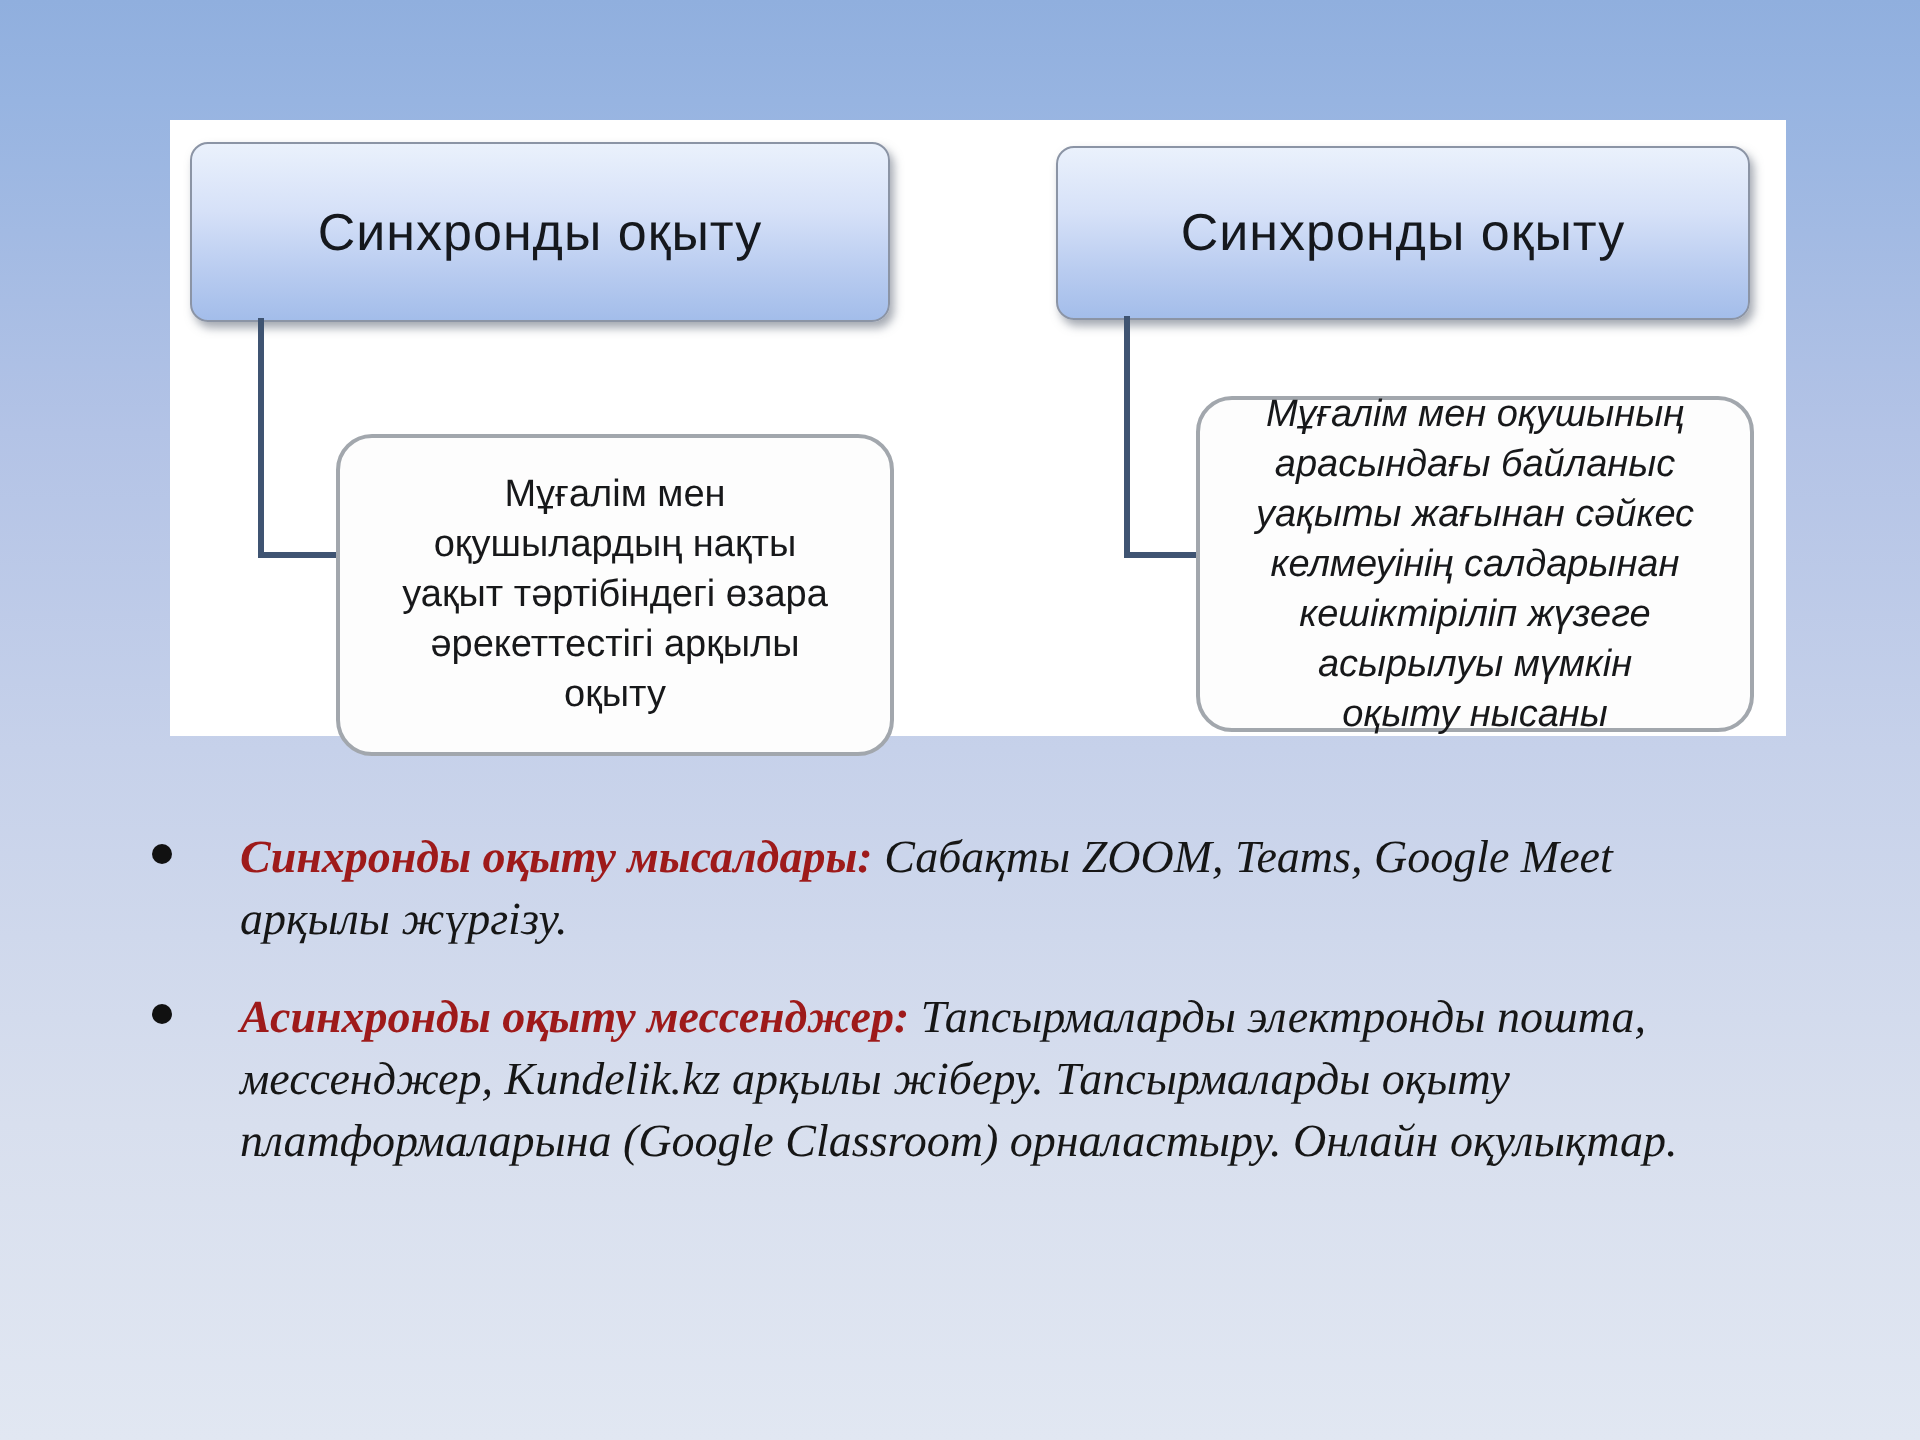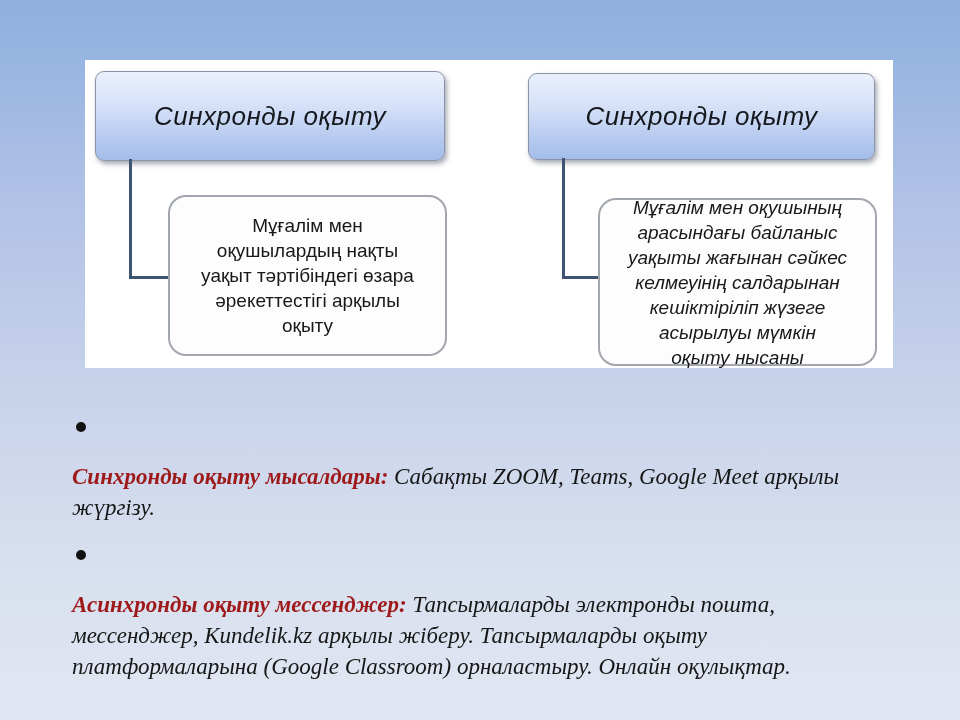--- a/index.html
+++ b/index.html
@@ -42,40 +42,39 @@
     border-radius: 9px;
     background: linear-gradient(180deg,
       #eaf1fc 0%,
       #d6e1f8 38%,
       #b9ccf0 72%,
       #a3bdea 100%);
     box-shadow: 2px 3px 5px rgba(90, 98, 115, 0.55);
     color: #15181d;
     font-size: 26px;
     letter-spacing: 0.5px;
-    font-style: italic;
   }
   .node-title.left  { left: 10px;  top: 11px; width: 348px; height: 88px; }
   .node-title.right { left: 443px; top: 13px; width: 345px; height: 85px; }
 
   .node-desc {
     position: absolute;
     display: flex;
     align-items: center;
     justify-content: center;
     text-align: center;
     border: 2px solid #a2a7ad;
     border-radius: 18px;
     background: #fdfdfd;
     color: #17181a;
     font-size: 19px;
     line-height: 25px;
     white-space: pre-line;
   }
-  .node-desc.left  { left: 83px;  top: 135px; width: 275px; height: 157px; }
+  .node-desc.left  { left: 83px;  top: 157px; width: 275px; height: 157px; }
   .node-desc.right { left: 513px; top: 138px; width: 275px; height: 164px; font-style: italic; }
 
   .connector { position: absolute; background: #3f5472; }
   .connector.v { width: 3px; }
   .connector.h { height: 3px; }
   .conn-left-v  { left: 44px;  top: 99px;  height: 120px; }
   .conn-left-h  { left: 44px;  top: 216px; width: 41px; }
   .conn-right-v { left: 477px; top: 98px;  height: 121px; }
   .conn-right-h { left: 477px; top: 216px; width: 38px; }
 
@@ -84,21 +83,21 @@
     position: absolute;
     left: 72px;
     top: 413px;
     width: 808px;
     font-family: "Liberation Serif", serif;
     font-style: italic;
     font-size: 23px;
     line-height: 31px;
     color: #161616;
   }
-  .bullet-item { display: flex; margin-bottom: 18px; flex-direction: column; }
+  .bullet-item { display: flex; margin-bottom: 18px; }
   .bullet-dot {
     flex: 0 0 48px;
     position: relative;
   }
   .bullet-dot::before {
     content: "";
     position: absolute;
     left: 4px;
     top: 9px;
     width: 10px;

